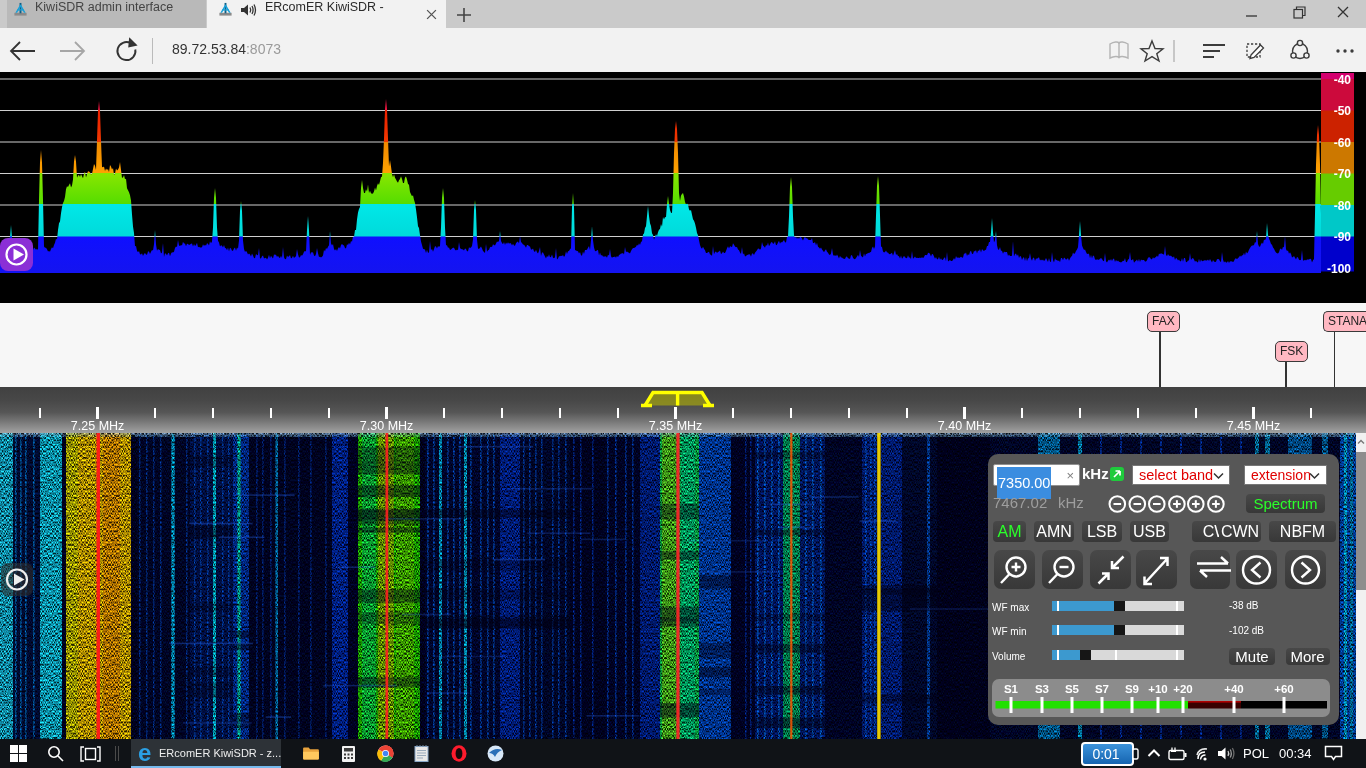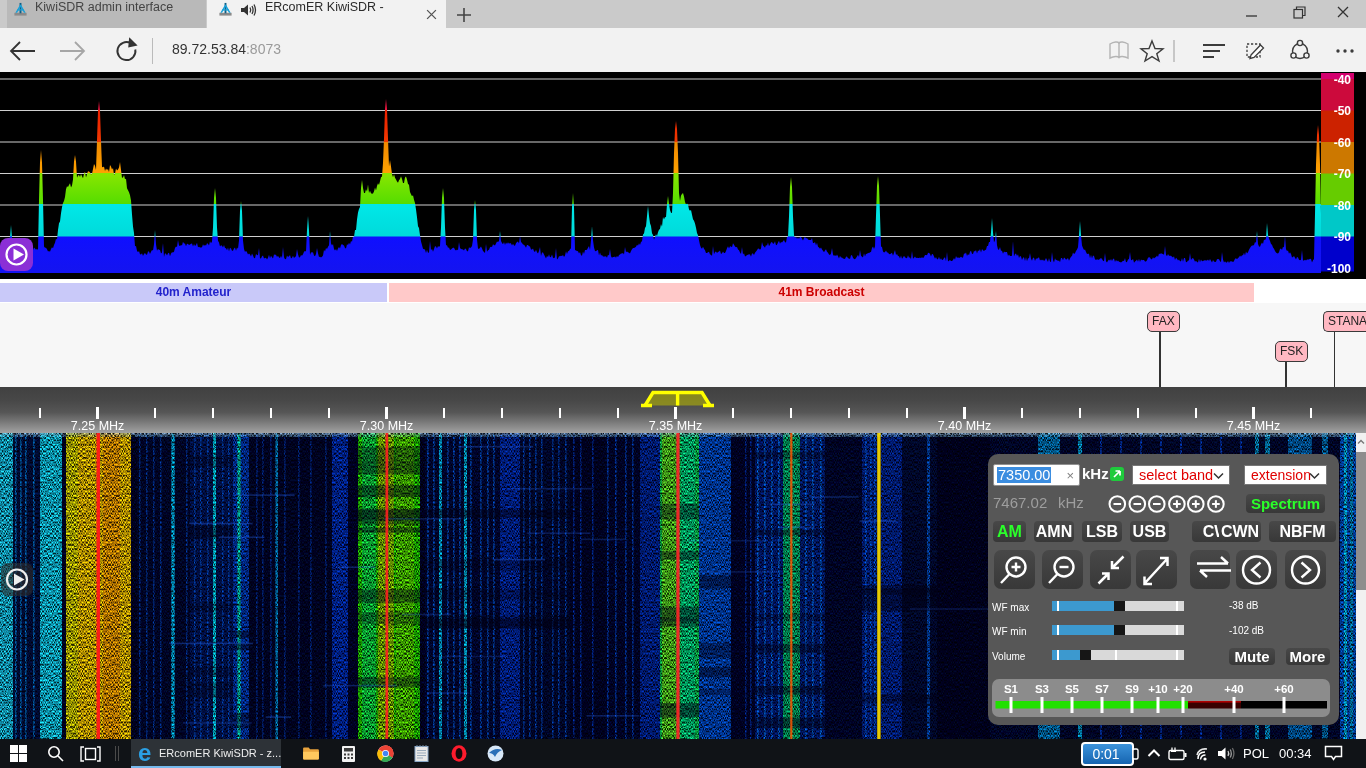--- a/index.html
+++ b/index.html
@@ -20,21 +20,21 @@
 
 #fscale{position:absolute;left:0;top:387px;width:1366px;height:46px;background:linear-gradient(180deg,#414141 0%,#484848 30%,#565656 55%,#888 85%,#a2a2a2 100%)}
 .tick{position:absolute;top:21px;width:2px;height:10px;background:#fff}
 .tickM{position:absolute;top:20px;width:3.5px;height:12px;background:#fff}
 .flabel{position:absolute;top:32px;width:80px;margin-left:-40px;text-align:center;color:#fff;font-size:12.5px;font-weight:normal}
 
 #sbar{position:absolute;left:1356px;top:433px;width:10px;height:306px;background:#f1f1f1}
 #sthumb{position:absolute;left:1356px;top:452px;width:10px;height:138px;background:#8d8d8d}
 
 #panel{position:absolute;left:988px;top:454px;width:351px;height:271px;background:#575757;border-radius:10px;z-index:5}
-.btn{position:absolute;background:linear-gradient(180deg,#484848,#383838);border-radius:4px;color:#fff;font-weight:bold;text-align:center}
+.btn{position:absolute;background:linear-gradient(180deg,#484848,#383838);border-radius:4px;color:#fff;font-weight:normal;text-align:center}
 .mode{height:21px;font-size:16px;line-height:21px}
 .ibtn{top:96px;height:39px;border-radius:7px}
 .slider{position:absolute;height:10px}
 .slbl{position:absolute;color:#fff;font-size:10px}
 
 #taskbar{position:absolute;left:0;top:739px;width:1366px;height:29px;background:#101317;z-index:9}
 #edgeapp{position:absolute;left:131px;top:0;width:150px;height:29px;background:#2d3237;border-bottom:2px solid #76b9ed}
 .tray{position:absolute;color:#fff;font-size:13px;top:7px}
 </style></head><body>
 <div id="stage">
@@ -151,24 +151,20 @@
         <text x="1351" y="241.0" text-anchor="end" font-size="12" font-weight="bold" fill="#fff">-90</text>
         <text x="1351" y="272.5" text-anchor="end" font-size="12" font-weight="bold" fill="#fff">-100</text>
       </g>
 <rect x="1354" y="0" width="12" height="211" fill="#000"></rect>
 </svg>
     <div style="position:absolute;left:0px;top:238px;width:33px;height:33px;background:#8b2fd6;border-radius:8px;z-index:3">
 <svg width="33" height="33" viewBox="0 0 33 33">
         <circle cx="16.5" cy="16.5" r="10" fill="none" stroke="#fff" stroke-width="2.2"></circle>
         <polygon points="13.5,10.5 24,16.5 13.5,22.5" fill="#fff"></polygon>
       </svg></div>
-    <div id="bandrow">
-      <div class="bband" style="left:0;width:387px;background:#c9c9f9;color:#2222cc">40m Amateur</div>
-      <div class="bband" style="left:389px;width:865px;background:#ffc9c9;color:#cc0000">41m Broadcast</div>
-    </div>
     <div id="labelarea"></div>
     <div class="sline" style="left:1159px;top:332px;height:55px"></div>
     <div class="sline" style="left:1285px;top:362px;height:25px"></div>
     <div class="sline" style="left:1333.5px;top:332px;height:55px"></div>
     <div class="stag" style="left:1147px;top:311px">FAX</div>
     <div class="stag" style="left:1275px;top:341px">FSK</div>
     <div class="stag" style="left:1323px;top:311px;border-right:none;border-radius:5px 0 0 5px">STANAG</div>
     <div id="fscale">
       <div class="tick" style="left:38.8px"></div>
       <div class="tickM" style="left:95.9px"></div>
@@ -420,21 +416,21 @@
         <circle cx="16" cy="16.5" r="10" fill="none" stroke="#eee" stroke-width="2.2"></circle>
         <polygon points="13,10.5 23.5,16.5 13,22.5" fill="#eee"></polygon>
       </svg></div>
     <div id="sbar"></div>
     <div id="sthumb"></div>
     <svg width="10" height="10" viewBox="0 0 10 10" style="position:absolute;left:1356px;top:437px;z-index:2">
       <path d="M2 6.5 L5 3.5 L8 6.5" stroke="#777" stroke-width="1.4" fill="none"></path>
     </svg>
     <div id="panel">
       <div style="position:absolute;left:5px;top:10px;width:87px;height:22px;background:#fff;border:1px solid #919191;border-radius:2px">
-        <span style="position:absolute;left:3px;top:2px;background:#3b8de0;color:#fff;font-size:14.5px;padding:0 1px">7350.00</span>
+        <span style="position:absolute;left:3px;top:2px;background:#3b8de0;color:#fff;font-size:14.5px;padding:8px 1px">7350.00</span>
         <span style="position:absolute;right:5px;top:3px;color:#808080;font-size:13px">×</span>
       </div>
       <div style="position:absolute;left:94px;top:11px;color:#fff;font-size:15px;font-weight:bold">kHz</div>
       <div style="position:absolute;left:122px;top:12.5px;width:14px;height:14px;background:#1ecb3c;border-radius:3px"><svg width="14" height="14" viewBox="0 0 14 14">
           <path d="M4 10 L10 4 M10 4 H5.5 M10 4 V8.5" stroke="#fff" stroke-width="1.7" fill="none"></path>
         </svg></div>
       <div style="position:absolute;left:144px;top:10.5px;width:98px;height:20px;background:#fff;border:1px solid #777;font-size:14.5px;color:#e00000;line-height:18px;padding-left:6px">select band<svg width="11" height="8" viewBox="0 0 11 8" style="position:absolute;right:5px;top:6px">
           <path d="M1 1.5 L5.5 6 L10 1.5" stroke="#333" stroke-width="1.5" fill="none"></path>
         </svg></div>
       <div style="position:absolute;left:256px;top:10.5px;width:83px;height:20px;background:#fff;border:1px solid #777;font-size:14px;color:#e00000;line-height:19px;padding-left:6px">extension<svg width="11" height="8" viewBox="0 0 11 8" style="position:absolute;right:6px;top:6px">

